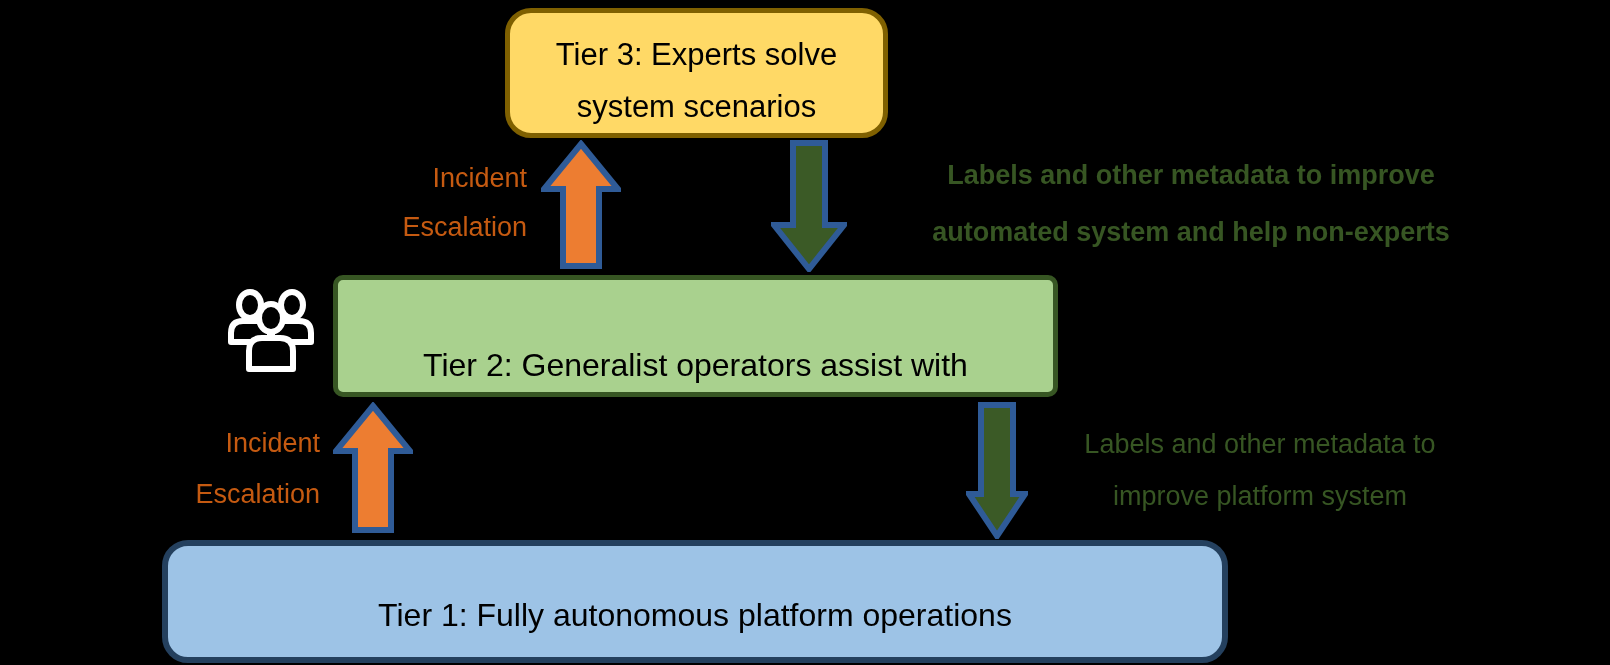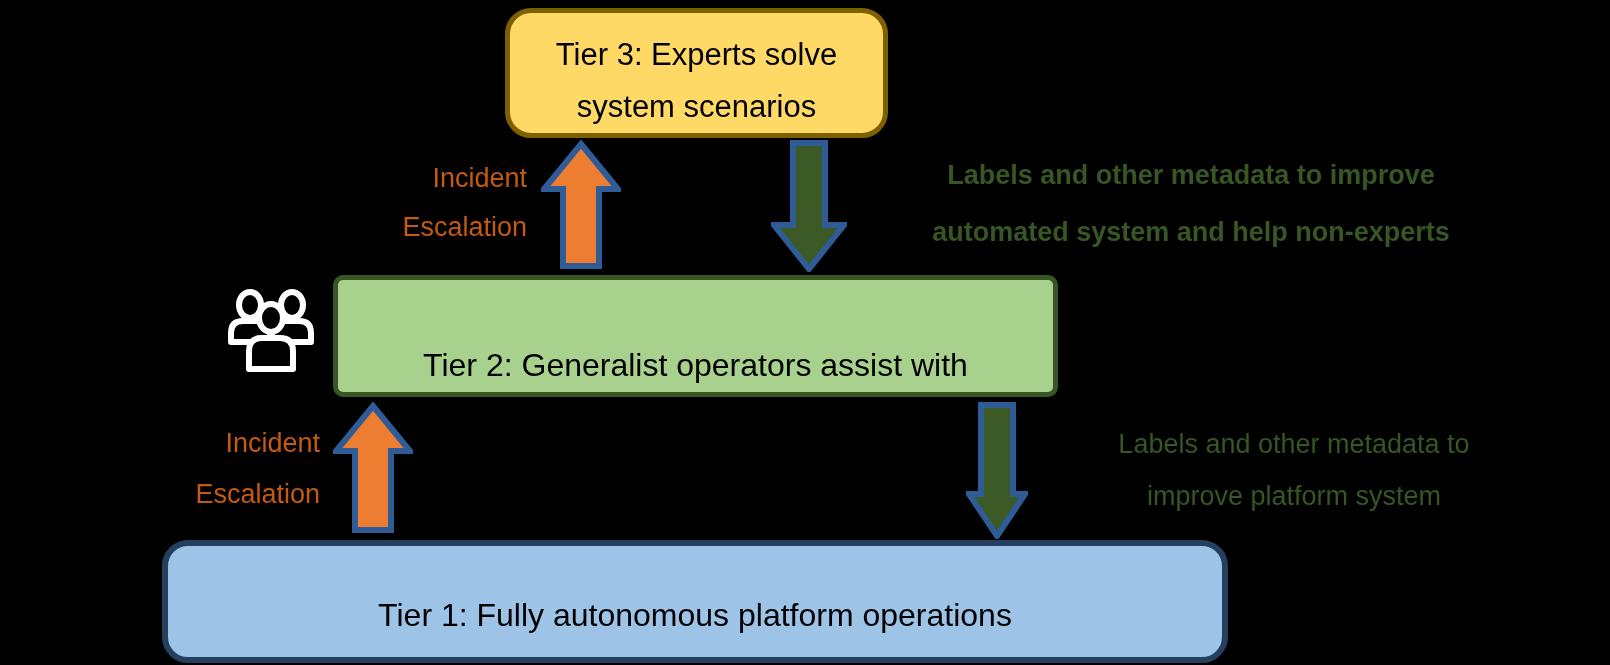--- a/index.html
+++ b/index.html
@@ -59,21 +59,21 @@
   }
   .escalation-bottom {
     left: 128px; top: 418px; width: 192px;
     text-align: right; line-height: 51px;
   }
   .metadata-top {
     left: 881px; top: 147px; width: 620px;
     text-align: center; line-height: 57px; font-weight: bold;
   }
   .metadata-bottom {
-    left: 1064px; top: 418px; width: 460px;
+    left: 1030px; top: 418px; width: 460px;
     text-align: center; line-height: 52px;
   }
   .people-icon {
     position: absolute;
     left: 227px; top: 284px;
   }
 </style>
 </head>
 <body>
 

